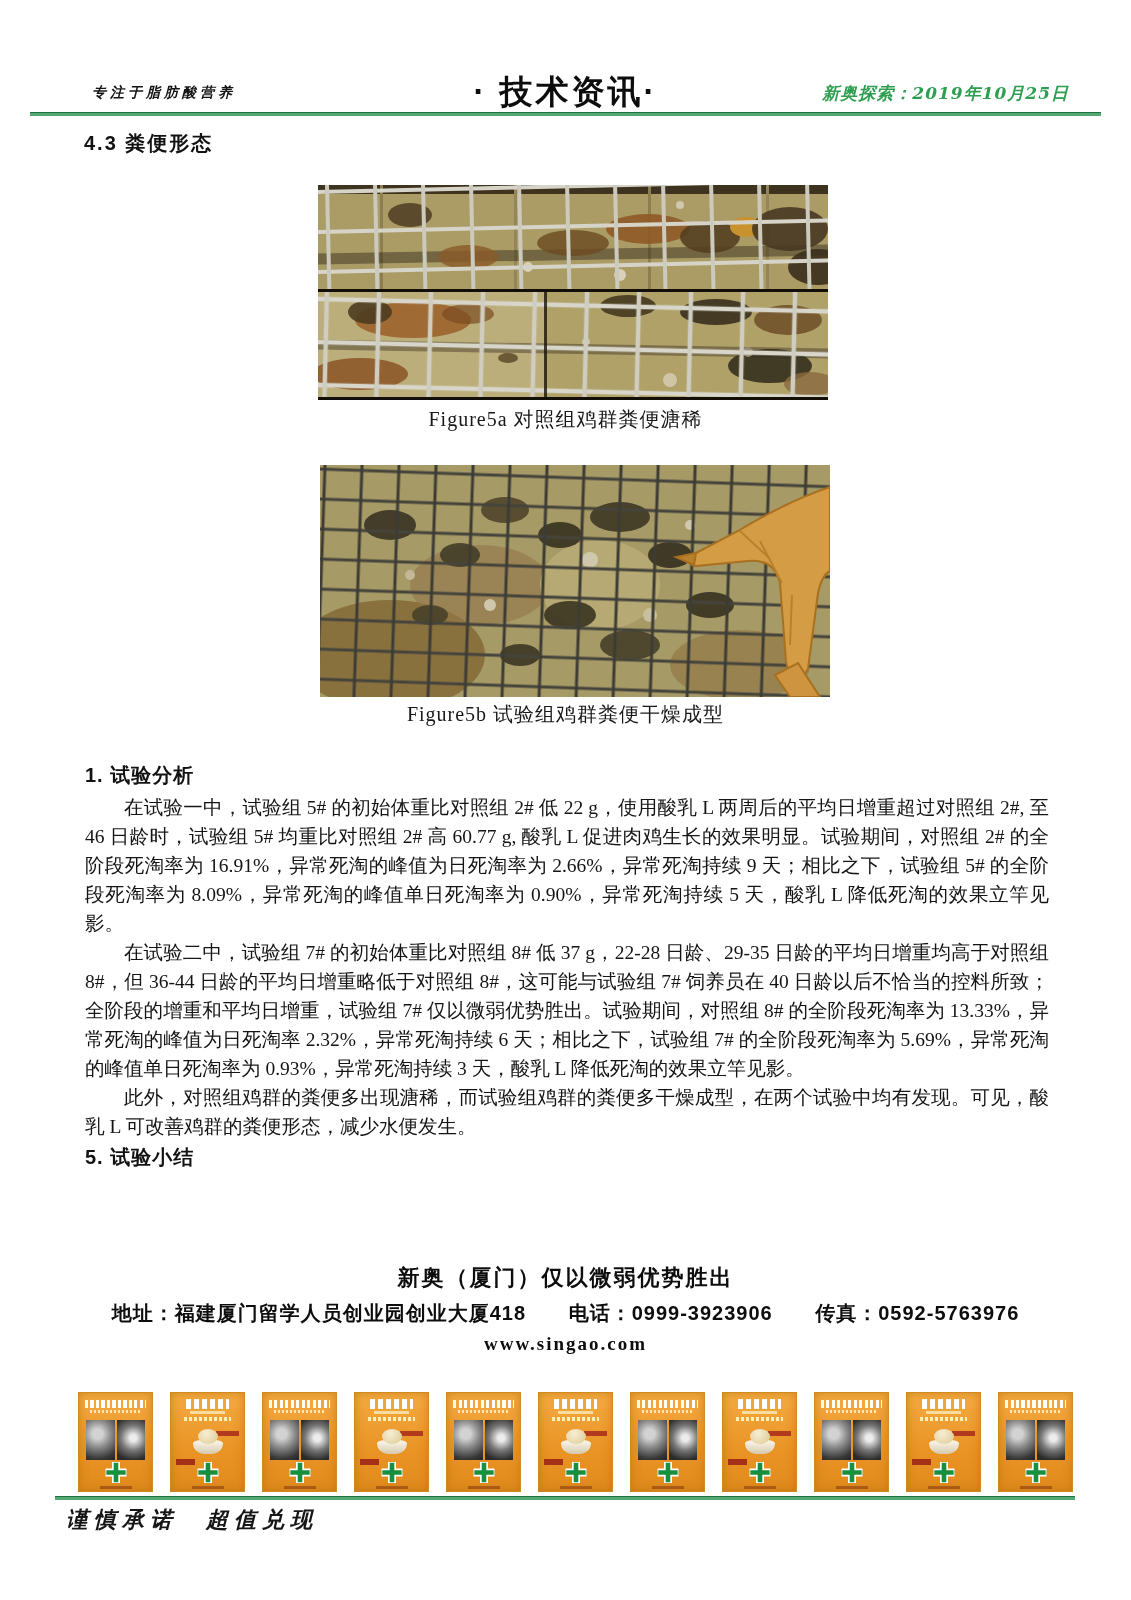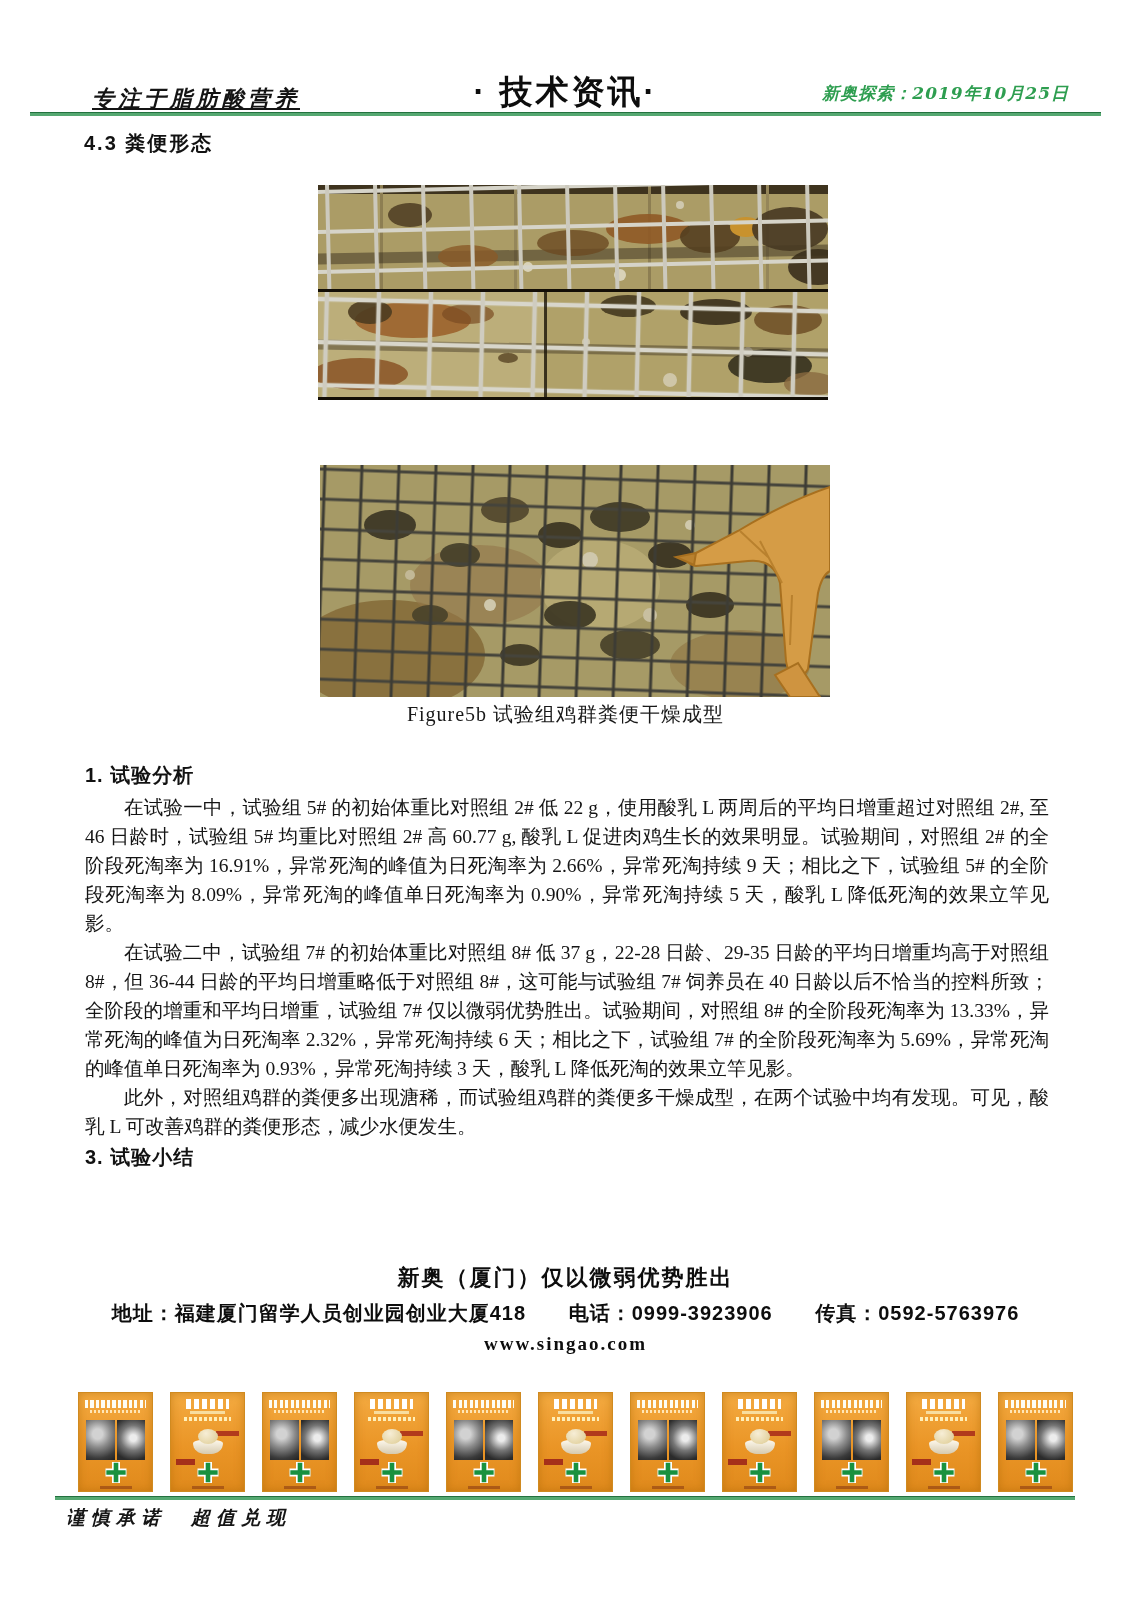--- a/index.html
+++ b/index.html
@@ -3,22 +3,22 @@
 <meta charset="utf-8">
 <style>
   html,body{margin:0;padding:0;background:#e9e9e9;}
   .page{
     position:relative;width:1131px;height:1600px;margin:0 auto;background:#ffffff;
     font-family:"Liberation Serif","DejaVu Serif",serif;color:#111;overflow:hidden;
   }
   
   .hdr{position:absolute;top:74px;left:30px;right:30px;height:40px;}
   .hdr-slogan{
-    position:absolute;left:62px;top:10px;font-size:22px;font-weight:bold;font-style:italic;
-    letter-spacing:4px;color:#141414;font-family:"DejaVu Serif",serif;text-decoration:underline;
+    position:absolute;left:62px;top:10px;font-size:14px;font-weight:bold;font-style:italic;
+    letter-spacing:4px;color:#141414;font-family:"DejaVu Serif",serif;
   }
   .hdr-title{
     position:absolute;left:0;right:0;top:-4px;text-align:center;
     font-family:"Liberation Sans","DejaVu Sans",sans-serif;font-weight:900;font-size:33px;
     letter-spacing:3px;color:#0d0d0d;
   }
   .hdr-edition{
     position:absolute;right:32px;top:8px;font-size:17px;font-weight:bold;font-style:italic;
     letter-spacing:1px;color:#2e9e50;font-family:"DejaVu Serif",serif;
   }
@@ -77,21 +77,21 @@
   .pk-bowl::before{
     content:"";position:absolute;top:-11px;left:5px;width:20px;height:15px;
     background:radial-gradient(circle at 40% 30%,#f7eed6,#dcc98e);border-radius:50%;
   }
   .pk-tag{position:absolute;top:38px;right:5px;width:23px;height:5px;background:#b13a1c;}
   .pk-lab{position:absolute;top:66px;left:5px;width:19px;height:6px;background:#a5301a;}
   .pk-cross{position:absolute;left:50%;bottom:8px;width:21px;height:21px;transform:translateX(-50%);}
   .pk-base{position:absolute;bottom:2px;left:50%;transform:translateX(-50%);width:32px;height:3px;background:rgba(125,45,18,.5);}
   
   .footer-motto{
-    position:absolute;top:1505px;left:66px;font-size:19px;font-weight:bold;font-style:italic;
+    position:absolute;top:1505px;left:66px;font-size:22px;font-weight:bold;font-style:italic;
     letter-spacing:6px;color:#161616;font-family:Liberation Serif, serif;
   }
 </style>
 </head>
 <body>
 
 <div class="page">
 
   <div class="hdr">
     <span class="hdr-slogan">专注于脂肪酸营养</span>
@@ -153,20 +153,21 @@
         <circle cx="352" cy="88" r="7" fill="#cfc6a8"></circle>
         <circle cx="430" cy="60" r="5" fill="#d6cdb2"></circle>
         <circle cx="268" cy="50" r="4" fill="#cfc6a8"></circle>
         <rect x="0" y="52" width="510" height="10" fill="#2c2416" opacity=".4" transform="rotate(1 255 57)"></rect>
         <rect width="510" height="108" fill="url(#meshL2)"></rect>
         <rect x="226" width="3" height="108" fill="#1a1408" opacity=".8"></rect>
         <rect y="105" width="510" height="3" fill="#130e06"></rect>
       </g>
     </svg>
   </div>
+  <div class="fig-cap cap-a">Figure5a 对照组鸡群粪便溏稀</div>
 
   <div class="fig5b">
     <svg width="510" height="232" viewBox="0 0 510 232">
       <defs>
         <pattern id="meshD" width="37" height="30" patternUnits="userSpaceOnUse" patternTransform="rotate(2)">
           <line x1="0" y1="4" x2="37" y2="4" stroke="#45443b" stroke-width="3"></line>
           <line x1="5" y1="0" x2="5" y2="30" stroke="#3d3c34" stroke-width="3"></line>
         </pattern>
       </defs>
       <rect width="510" height="232" fill="#a69a66"></rect>
@@ -201,21 +202,21 @@
       <path d="M420,66 L448,92 M440,76 L462,118 M472,130 L470,180" stroke="#b9812e" stroke-width="2" fill="none"></path>
     </svg>
   </div>
   <div class="fig-cap cap-b">Figure5b 试验组鸡群粪便干燥成型</div>
 
   <div class="body-block">
     <div class="sec-h">1. 试验分析</div>
     <p>在试验一中，试验组 5# 的初始体重比对照组 2# 低 22 g，使用酸乳 L 两周后的平均日增重超过对照组 2#, 至 46 日龄时，试验组 5# 均重比对照组 2# 高 60.77 g, 酸乳 L 促进肉鸡生长的效果明显。试验期间，对照组 2# 的全阶段死淘率为 16.91%，异常死淘的峰值为日死淘率为 2.66%，异常死淘持续 9 天；相比之下，试验组 5# 的全阶段死淘率为 8.09%，异常死淘的峰值单日死淘率为 0.90%，异常死淘持续 5 天，酸乳 L 降低死淘的效果立竿见影。</p>
     <p>在试验二中，试验组 7# 的初始体重比对照组 8# 低 37 g，22-28 日龄、29-35 日龄的平均日增重均高于对照组 8#，但 36-44 日龄的平均日增重略低于对照组 8#，这可能与试验组 7# 饲养员在 40 日龄以后不恰当的控料所致；全阶段的增重和平均日增重，试验组 7# 仅以微弱优势胜出。试验期间，对照组 8# 的全阶段死淘率为 13.33%，异常死淘的峰值为日死淘率 2.32%，异常死淘持续 6 天；相比之下，试验组 7# 的全阶段死淘率为 5.69%，异常死淘的峰值单日死淘率为 0.93%，异常死淘持续 3 天，酸乳 L 降低死淘的效果立竿见影。</p>
     <p>此外，对照组鸡群的粪便多出现溏稀，而试验组鸡群的粪便多干燥成型，在两个试验中均有发现。可见，酸乳 L 可改善鸡群的粪便形态，减少水便发生。</p>
-    <div class="sec-h h6">3. 试验小结</div>
+    <div class="sec-h h6">5. 试验小结</div>
   </div>
 
   <div class="company">
     <div class="co-name">新奥（厦门）仅以微弱优势胜出</div>
     <div class="co-line">
       <span>地址：福建厦门留学人员创业园创业大厦418</span>
       <span>电话：0999-3923906</span>
       <span>传真：0592-5763976</span>
     </div>
     <div class="co-web">www.singao.com</div>

